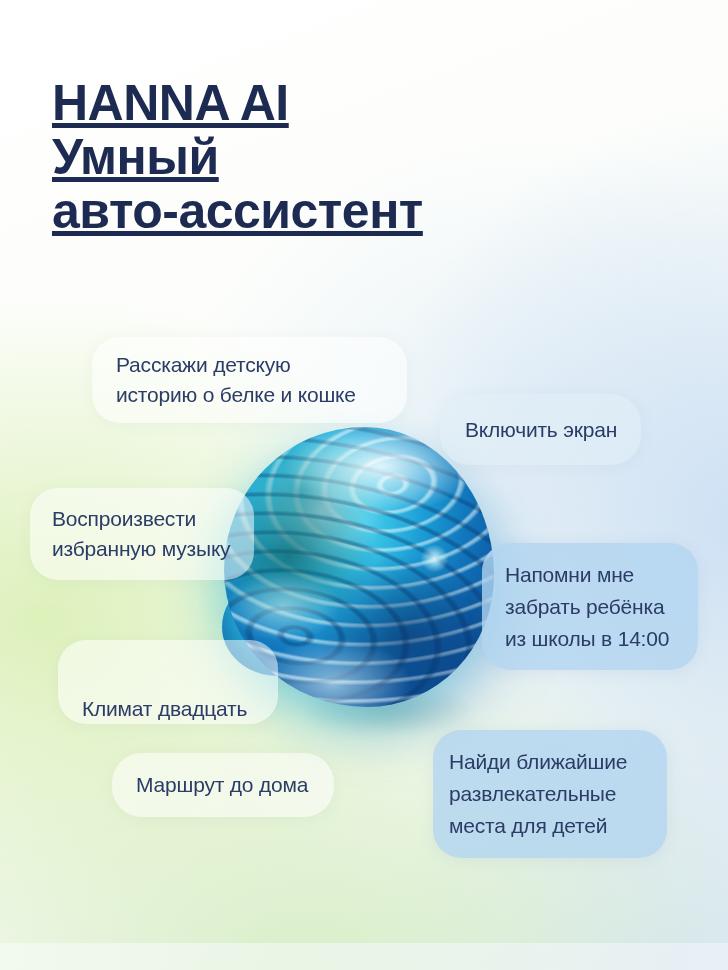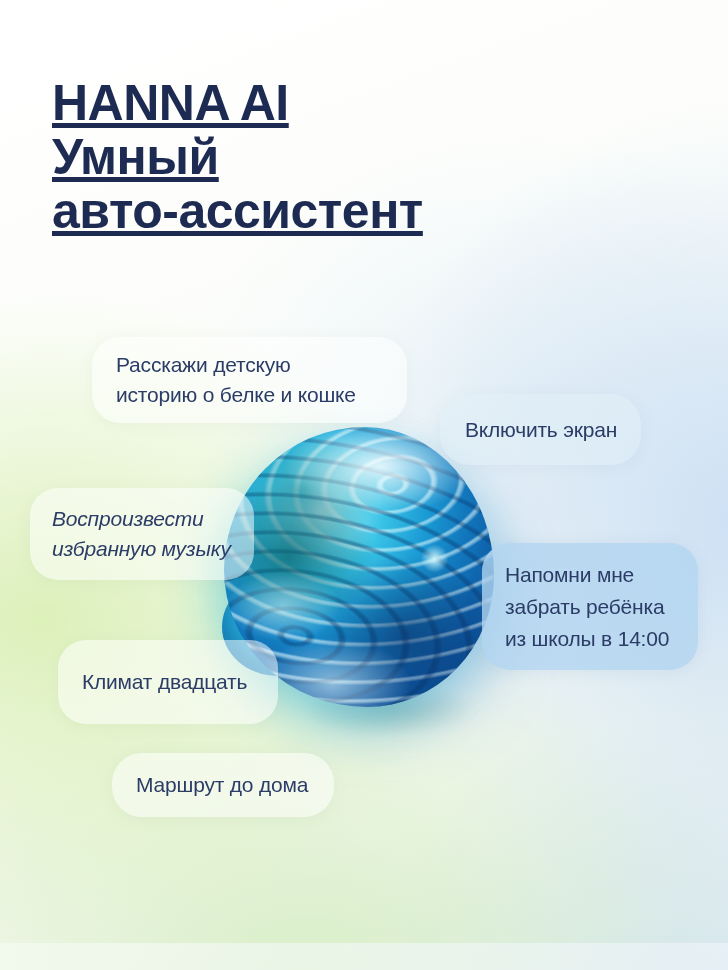--- a/index.html
+++ b/index.html
@@ -89,23 +89,23 @@
     display:flex;flex-direction:column;justify-content:center;
     border-radius:28px;
     color:#2b3c66;font-size:21px;font-weight:500;line-height:30px;
     letter-spacing:-0.2px;white-space:nowrap;
   }
   .b-white{background:rgba(255,255,255,0.52);box-shadow:0 2px 16px rgba(110,140,120,0.07);}
   .b-mist {background:rgba(224,238,246,0.55);box-shadow:0 2px 16px rgba(110,130,150,0.07);}
   .b-blue {background:rgba(177,212,240,0.80);box-shadow:0 2px 16px rgba(90,130,170,0.10);}
   .bubble-story   {left:92px;top:337px;width:315px;height:86px;padding:0 24px;box-sizing:border-box;}
   .bubble-screen  {left:440px;top:394px;width:201px;height:71px;padding:0 25px;box-sizing:border-box;border-radius:30px;}
-  .bubble-music   {left:30px; top:488px;width:224px;height:92px;padding:0 22px;box-sizing:border-box;font-style:italic;}
+  .bubble-music   {left:30px; top:488px;width:224px;height:92px;padding:0 22px;box-sizing:border-box;}
   .bubble-reminder{left:482px;top:543px;width:216px;height:127px;padding:0 23px;box-sizing:border-box;line-height:32px;}
-  .bubble-climate {left:58px; top:640px;width:220px;height:84px;padding:0 24px;box-sizing:border-box;}
+  .bubble-climate {left:58px; top:640px;width:220px;height:84px;padding:0 24px;box-sizing:border-box;justify-content:flex-end;}
   .bubble-route   {left:112px;top:753px;width:222px;height:64px;padding:8px 24px;box-sizing:border-box;border-radius:30px;}
   .bubble-places  {left:433px;top:730px;width:234px;height:128px;padding:0 16px;box-sizing:border-box;line-height:32px;}
   
   .bottom-band{
     position:absolute;left:0;top:943px;width:728px;height:27px;z-index:4;
     background:linear-gradient(90deg,rgba(246,251,243,0.65),rgba(238,244,250,0.65));
   }
 </style>
 </head>
 <body>
@@ -151,15 +151,20 @@
   </div>
 
   <div class="bubble b-white bubble-climate">
     <span>Климат двадцать</span>
   </div>
 
   <div class="bubble b-white bubble-route">
     <span>Маршрут до дома</span>
   </div>
 
+  <div class="bubble b-blue bubble-places">
+    <span>Найди ближайшие</span>
+    <span>развлекательные</span>
+    <span>места для детей</span>
+  </div>
 
   <div class="bottom-band"></div>
 </div>
 
 </body></html>

